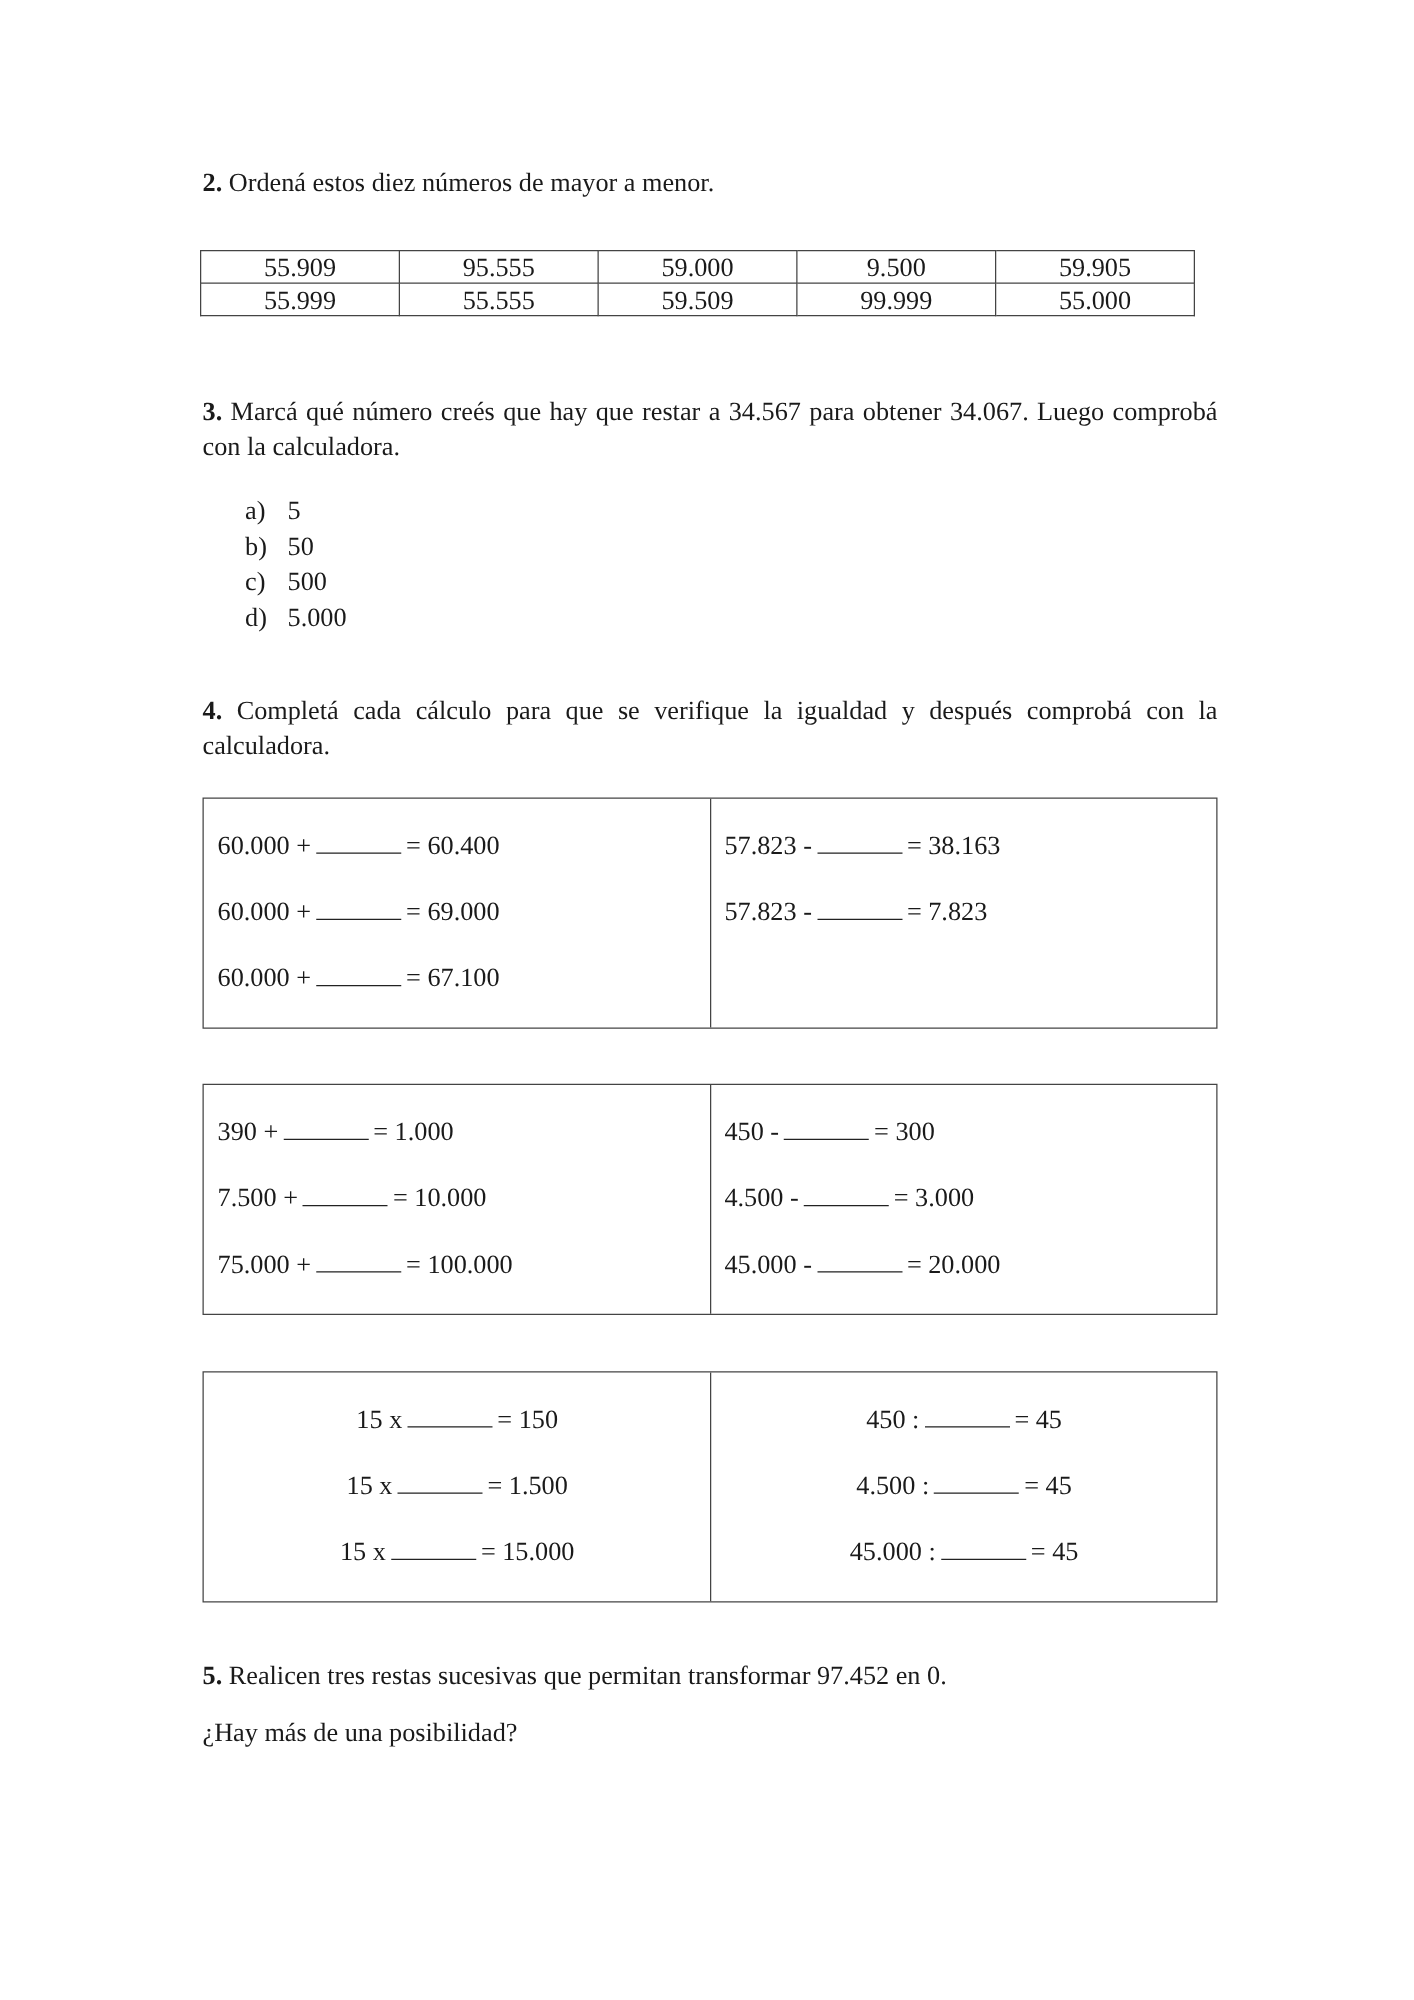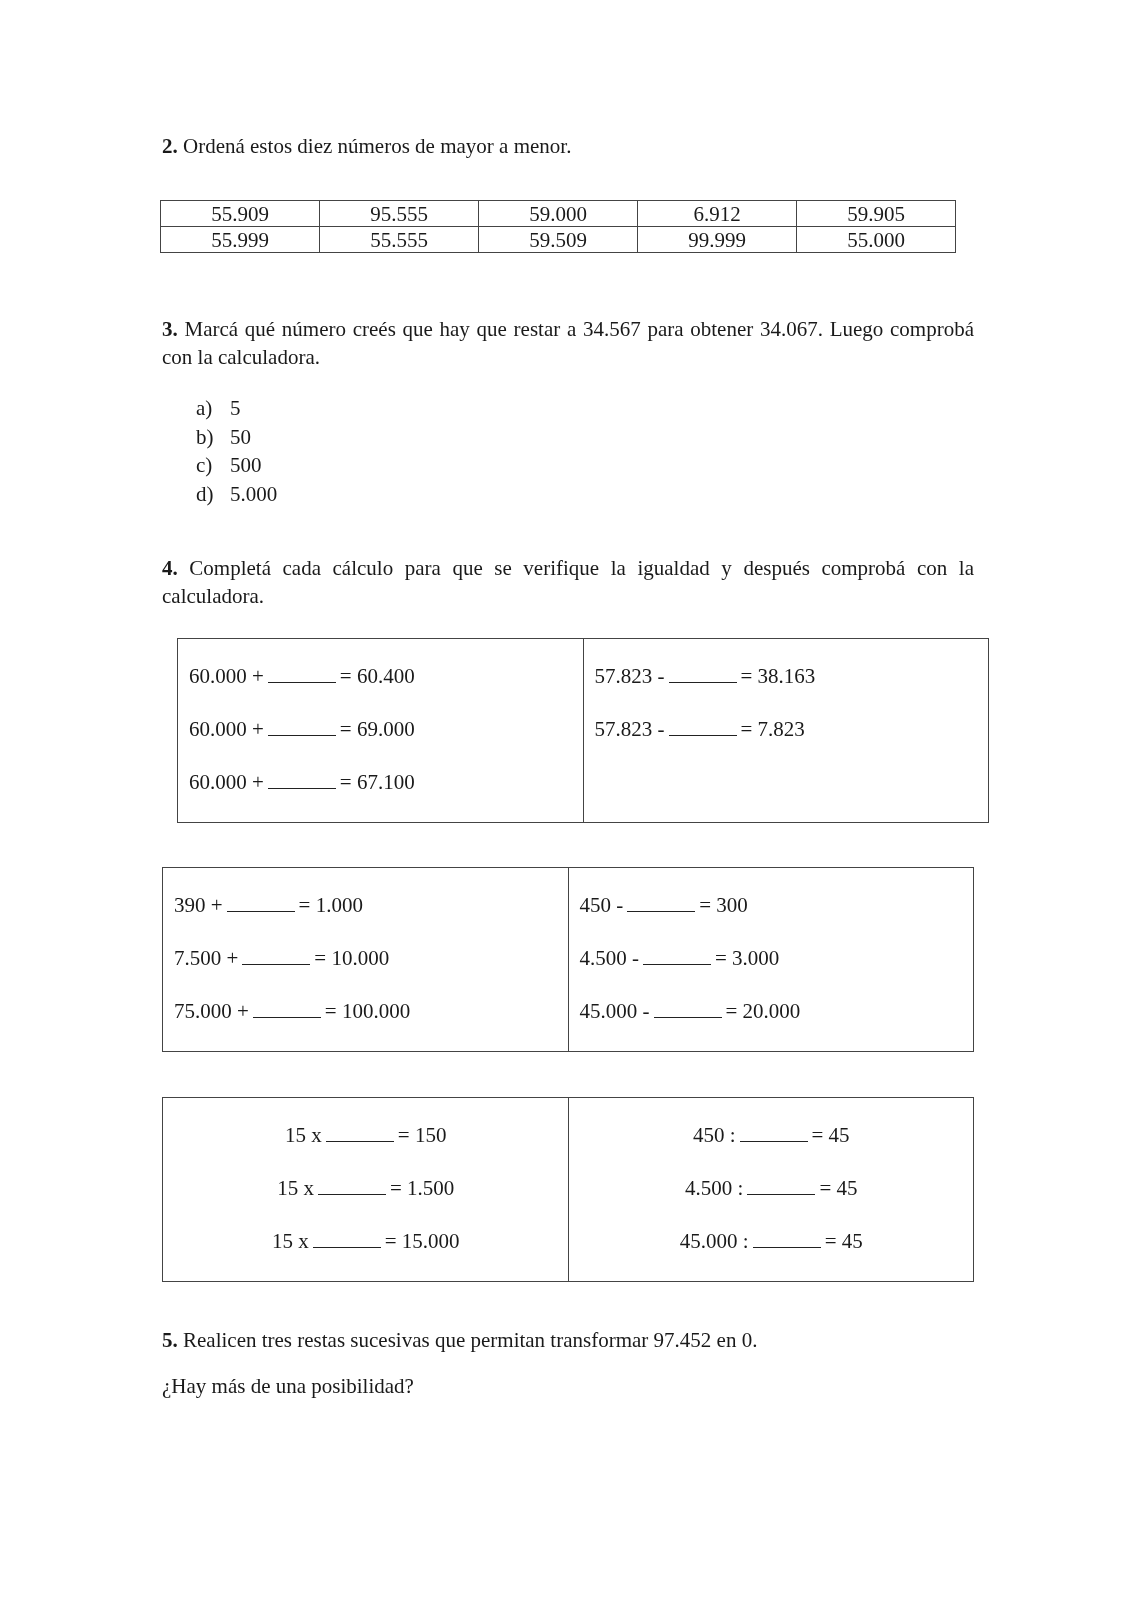--- a/index.html
+++ b/index.html
@@ -38,21 +38,21 @@
 
 <div class="abs para" style="top:132px;">
   <span class="num">2.</span><span> Ordená estos diez números de mayor a menor.</span>
 </div>
 <table class="nums">
   <tbody>
     <tr>
       <td>55.909</td>
       <td>95.555</td>
       <td>59.000</td>
-      <td>6.912</td>
+      <td>9.500</td>
       <td>59.905</td>
     </tr>
     <tr>
       <td>55.999</td>
       <td>55.555</td>
       <td>59.509</td>
       <td>99.999</td>
       <td>55.000</td>
     </tr>
   </tbody>
@@ -65,21 +65,21 @@
   <div><span class="lbl">a)</span><span>5</span></div>
   <div><span class="lbl">b)</span><span>50</span></div>
   <div><span class="lbl">c)</span><span>500</span></div>
   <div><span class="lbl">d)</span><span>5.000</span></div>
 </div>
 
 <div class="abs para" style="top:554px;">
   <span class="num">4.</span><span> Completá cada cálculo para que se verifique la igualdad y después comprobá con la calculadora.</span>
 </div>
 
-<div class="box" style="top:638px; height:183px;margin-left:15px;">
+<div class="box" style="top:638px; height:183px;">
     <div class="col">
       <div class="eq"><span>60.000 +</span><span class="blank"></span><span>= 60.400</span></div>
       <div class="eq"><span>60.000 +</span><span class="blank"></span><span>= 69.000</span></div>
       <div class="eq"><span>60.000 +</span><span class="blank"></span><span>= 67.100</span></div>
     </div>
     <div class="col">
       <div class="eq"><span>57.823 -</span><span class="blank"></span><span>= 38.163</span></div>
       <div class="eq"><span>57.823 -</span><span class="blank"></span><span>= 7.823</span></div>
     </div>
   </div>

